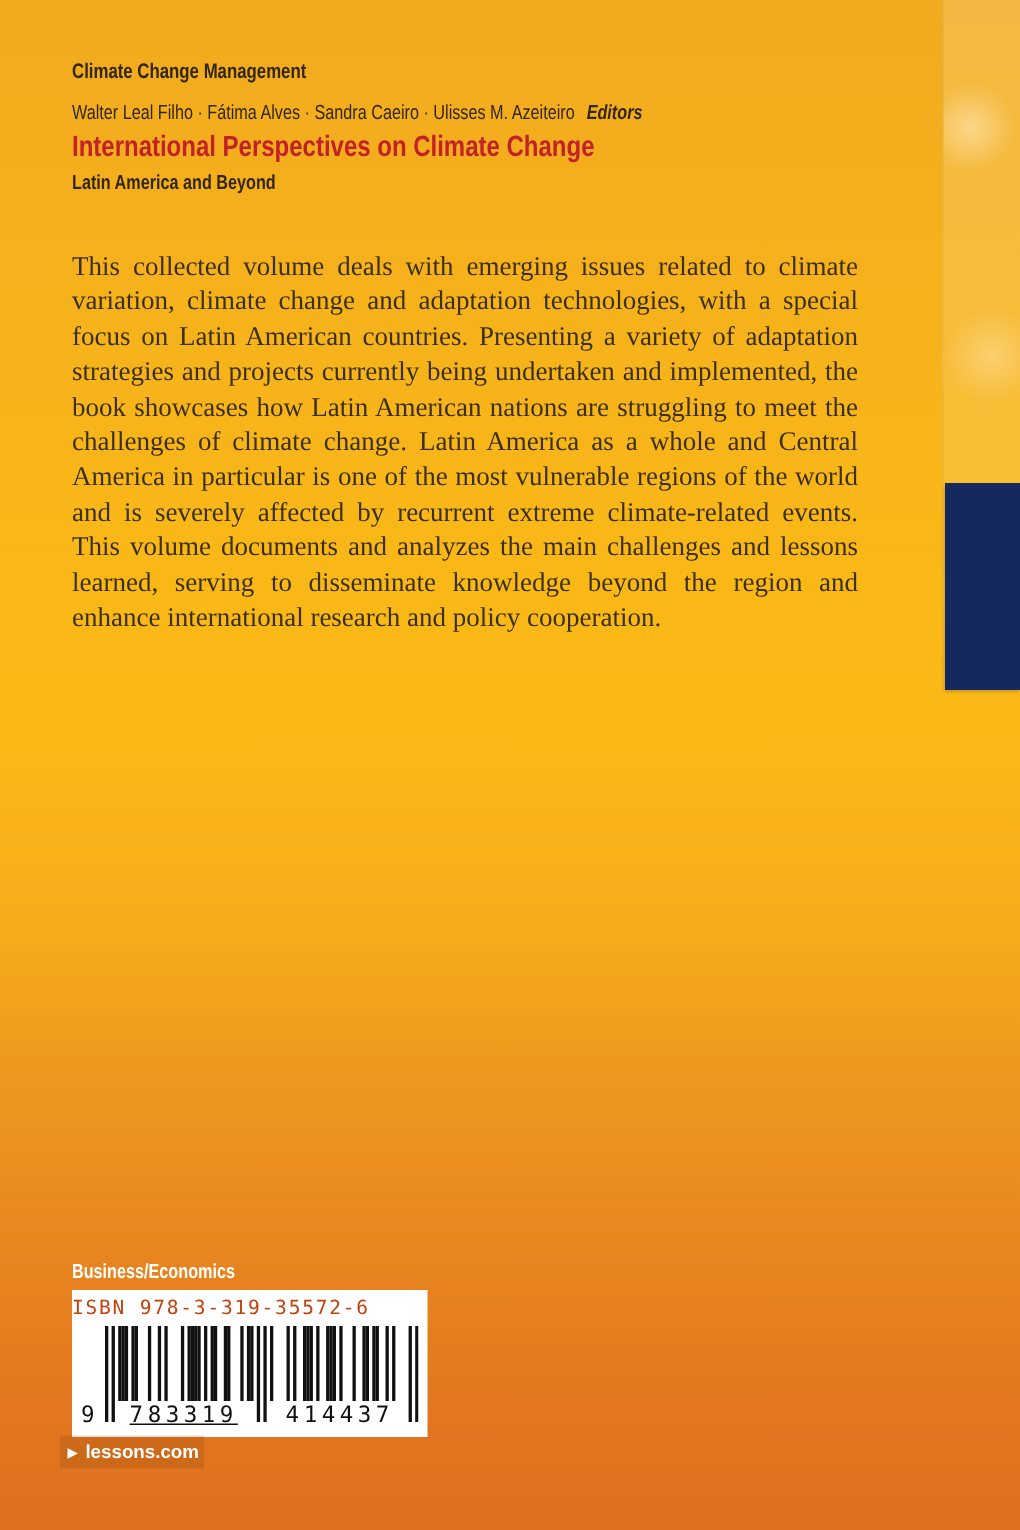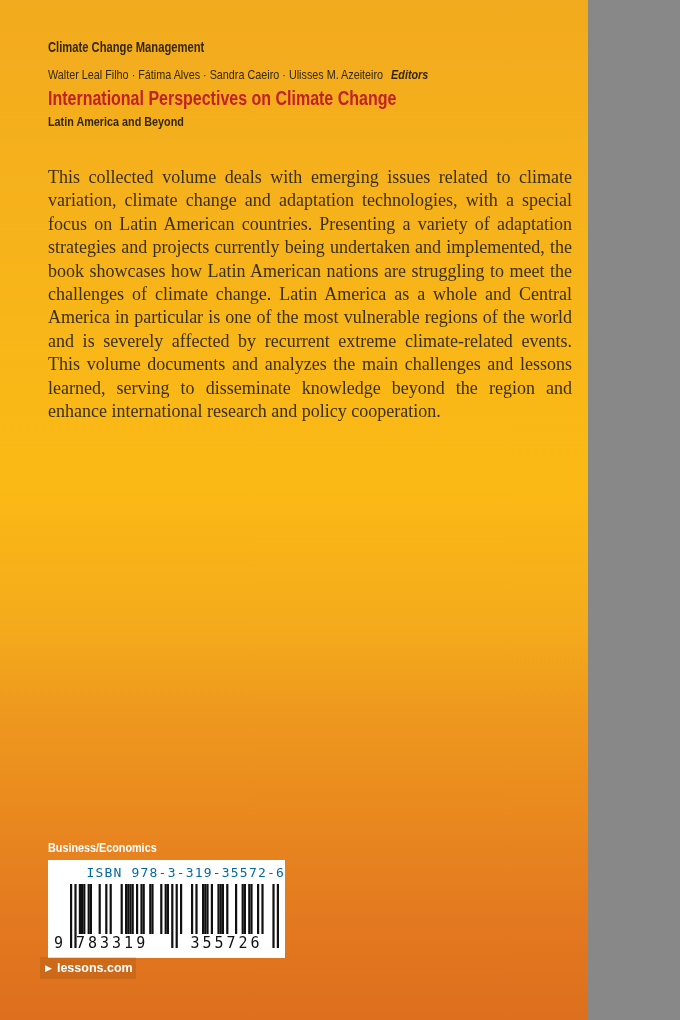--- a/index.html
+++ b/index.html
@@ -3,21 +3,21 @@
 <meta charset="utf-8">
 <style>
   html, body {
     margin: 0;
     padding: 0;
     background: #888;
     font-family: "Liberation Sans", sans-serif;
   }
   .cover {
     position: relative;
-    width: 588px;
+    width: 680px;
     height: 1020px;
     overflow: hidden;
     background: linear-gradient(180deg,
       #F2AA1E 0%,
       #F5B01C 15%,
       #FAB817 38%,
       #FBB915 48%,
       #F4AA1C 62%,
       #EE981E 70%,
       #E8851F 82%,
@@ -96,42 +96,42 @@
   }
   .barcode-panel {
     position: absolute;
     left: 48px; top: 860px;
     width: 237px; height: 98px;
     background: #FFFFFF;
   }
   .isbn-label {
     position: absolute;
     top: 5px; left: 0; right: 0;
-    text-align: right;
+    text-align: left;
     font-family: "DejaVu Sans Mono", monospace;
     font-size: 13px;
     letter-spacing: 1.2px;
-    color: #0369a1;
+    color: #c2410c;
     white-space: nowrap;
   }
   #barcode-svg {
     position: absolute;
     left: 22px; top: 24px;
   }
   .bc-digit {
     position: absolute;
     font-family: "DejaVu Sans Mono", monospace;
     font-size: 15px;
     color: #111;
     top: 74px;
     letter-spacing: 3px;
     white-space: nowrap;
   }
   .bc-left   { left: 6px; }
-  .bc-group1 { left: 28px;  width: 93px; text-align: left; }
+  .bc-group1 { left: 28px;  width: 93px; text-align: center; text-decoration: underline; }
   .bc-group2 { left: 132px; width: 93px; text-align: center; }
   .springer-band {
     position: absolute;
     left: 40px; top: 957px;
     width: 96px; height: 22px;
     background: rgba(120,60,5,0.18);
     display: flex;
     align-items: center;
   }
   .springer-arrow {
@@ -212,21 +212,21 @@
         <rect x="173.80" y="0" width="2.20" height="50" fill="#111"></rect>
         <rect x="178.20" y="0" width="2.20" height="50" fill="#111"></rect>
         <rect x="180.40" y="0" width="2.20" height="50" fill="#111"></rect>
         <rect x="187.00" y="0" width="2.20" height="50" fill="#111"></rect>
         <rect x="191.40" y="0" width="2.20" height="50" fill="#111"></rect>
         <rect x="202.40" y="0" width="2.20" height="64" fill="#111"></rect>
         <rect x="206.80" y="0" width="2.20" height="64" fill="#111"></rect>
       </svg>
     <div class="bc-digit bc-left">9</div>
     <div class="bc-digit bc-group1">783319</div>
-    <div class="bc-digit bc-group2">355726</div>
+    <div class="bc-digit bc-group2">414437</div>
   </div>
 
   <div class="springer-band">
     <span class="springer-arrow">▶</span>
     <span class="springer-url">lessons.com</span>
   </div>
 
 </div>
 
 </body></html>

